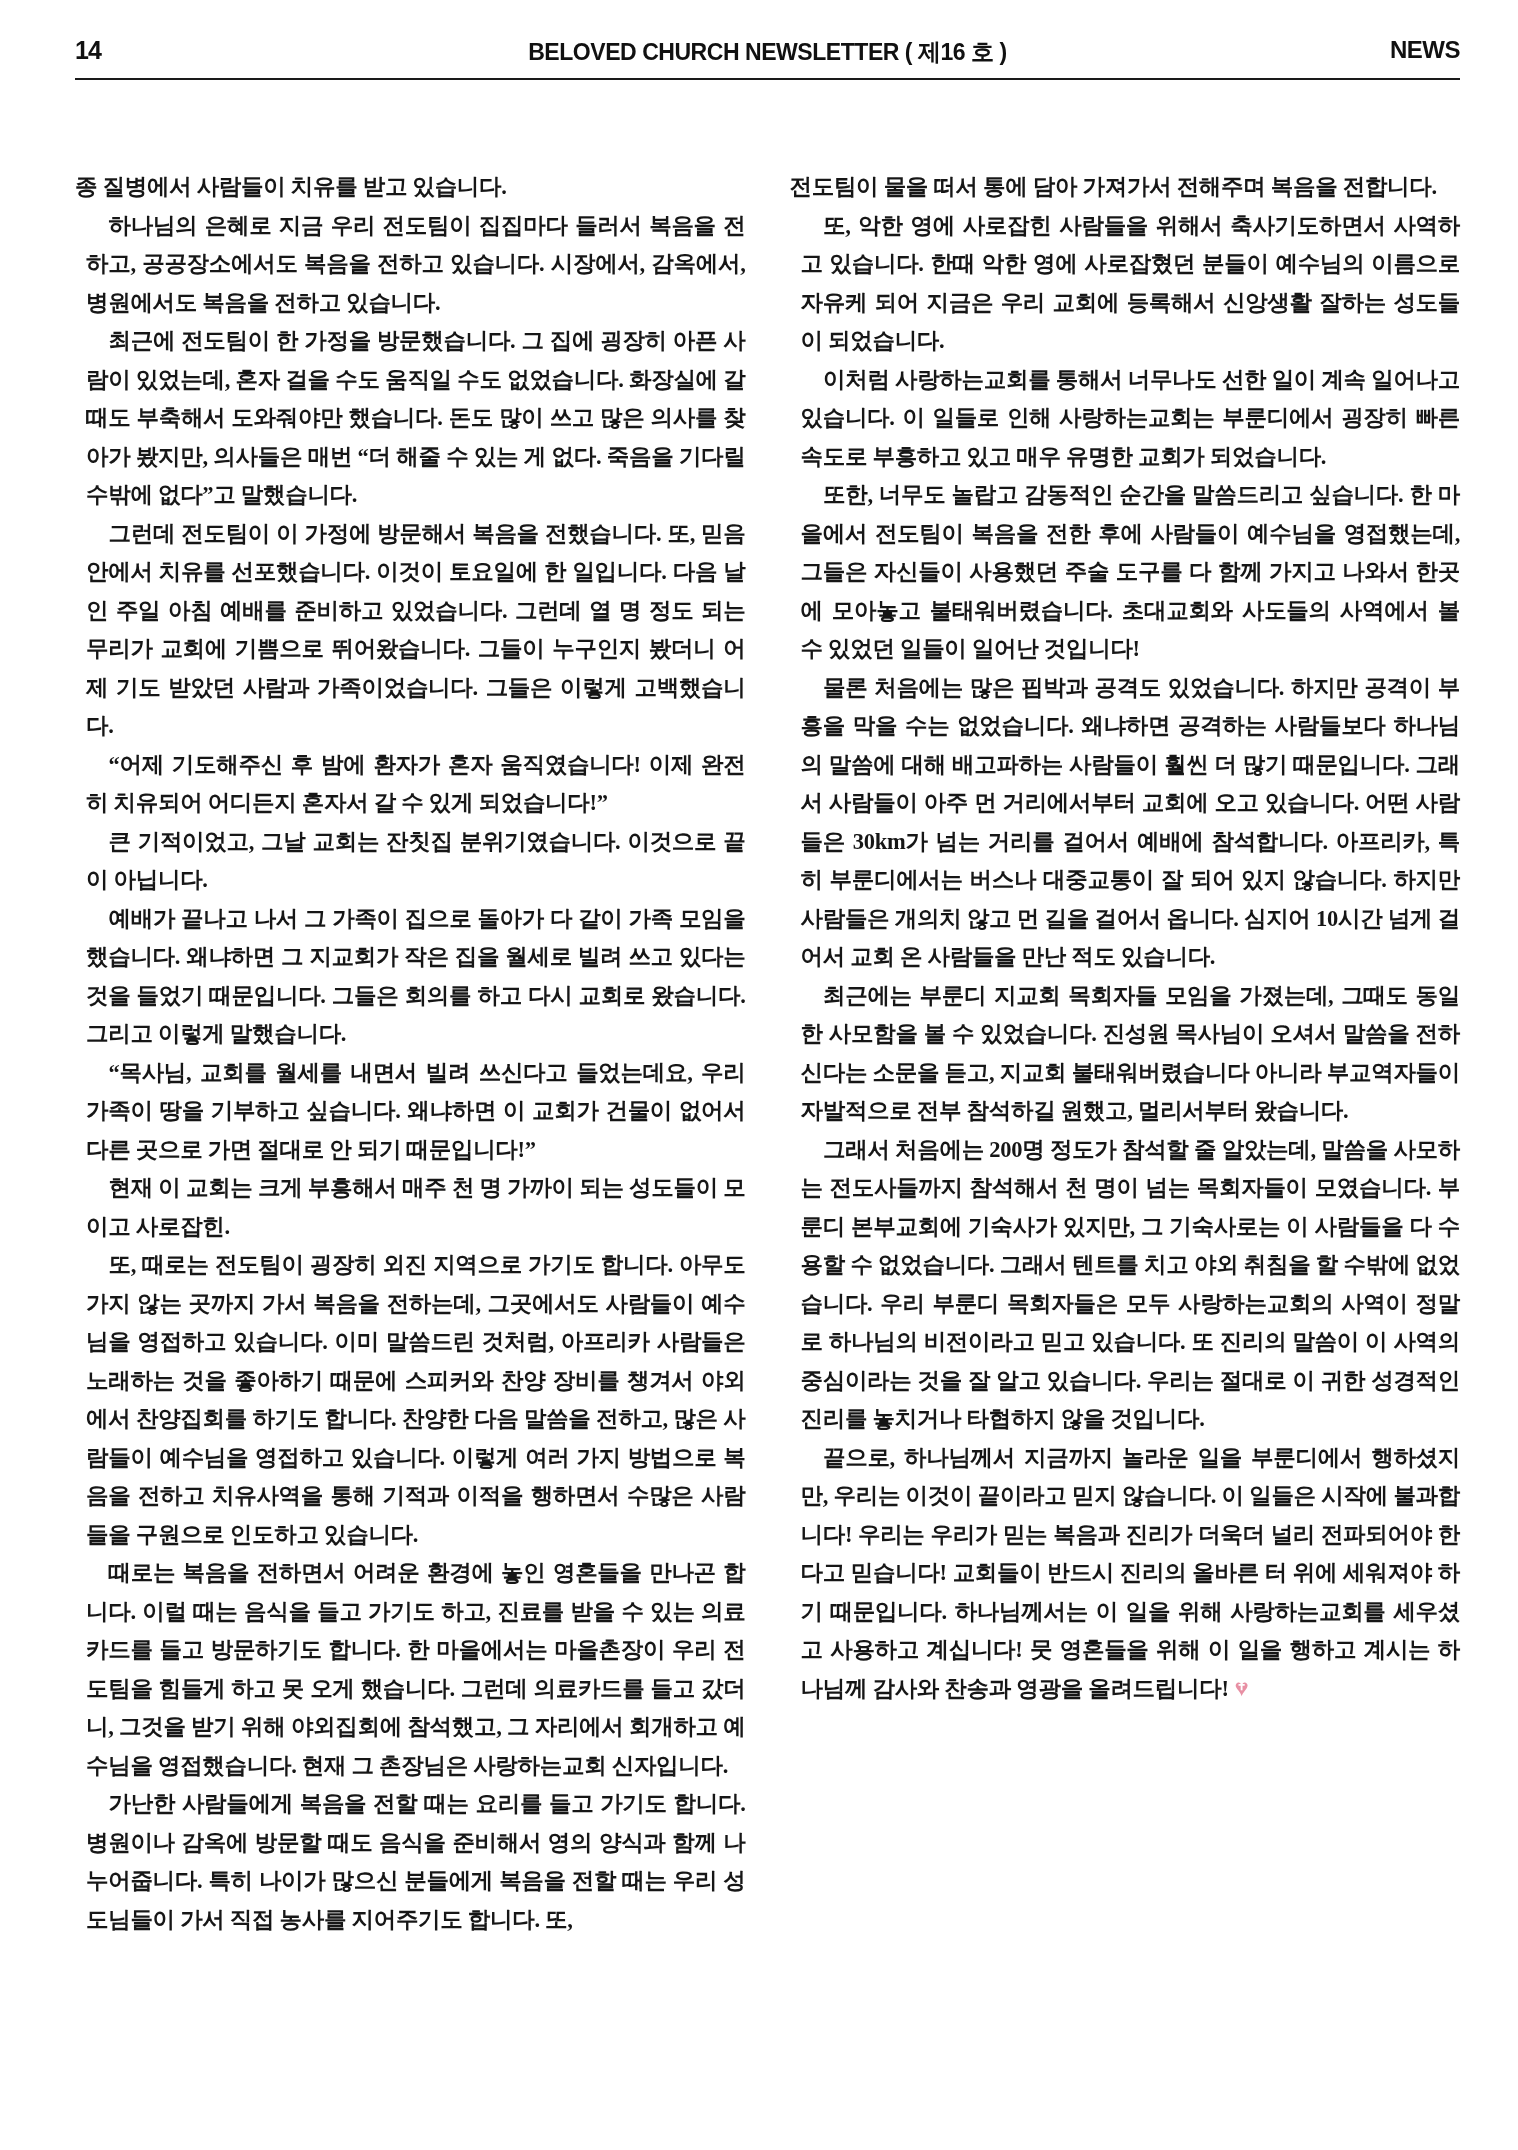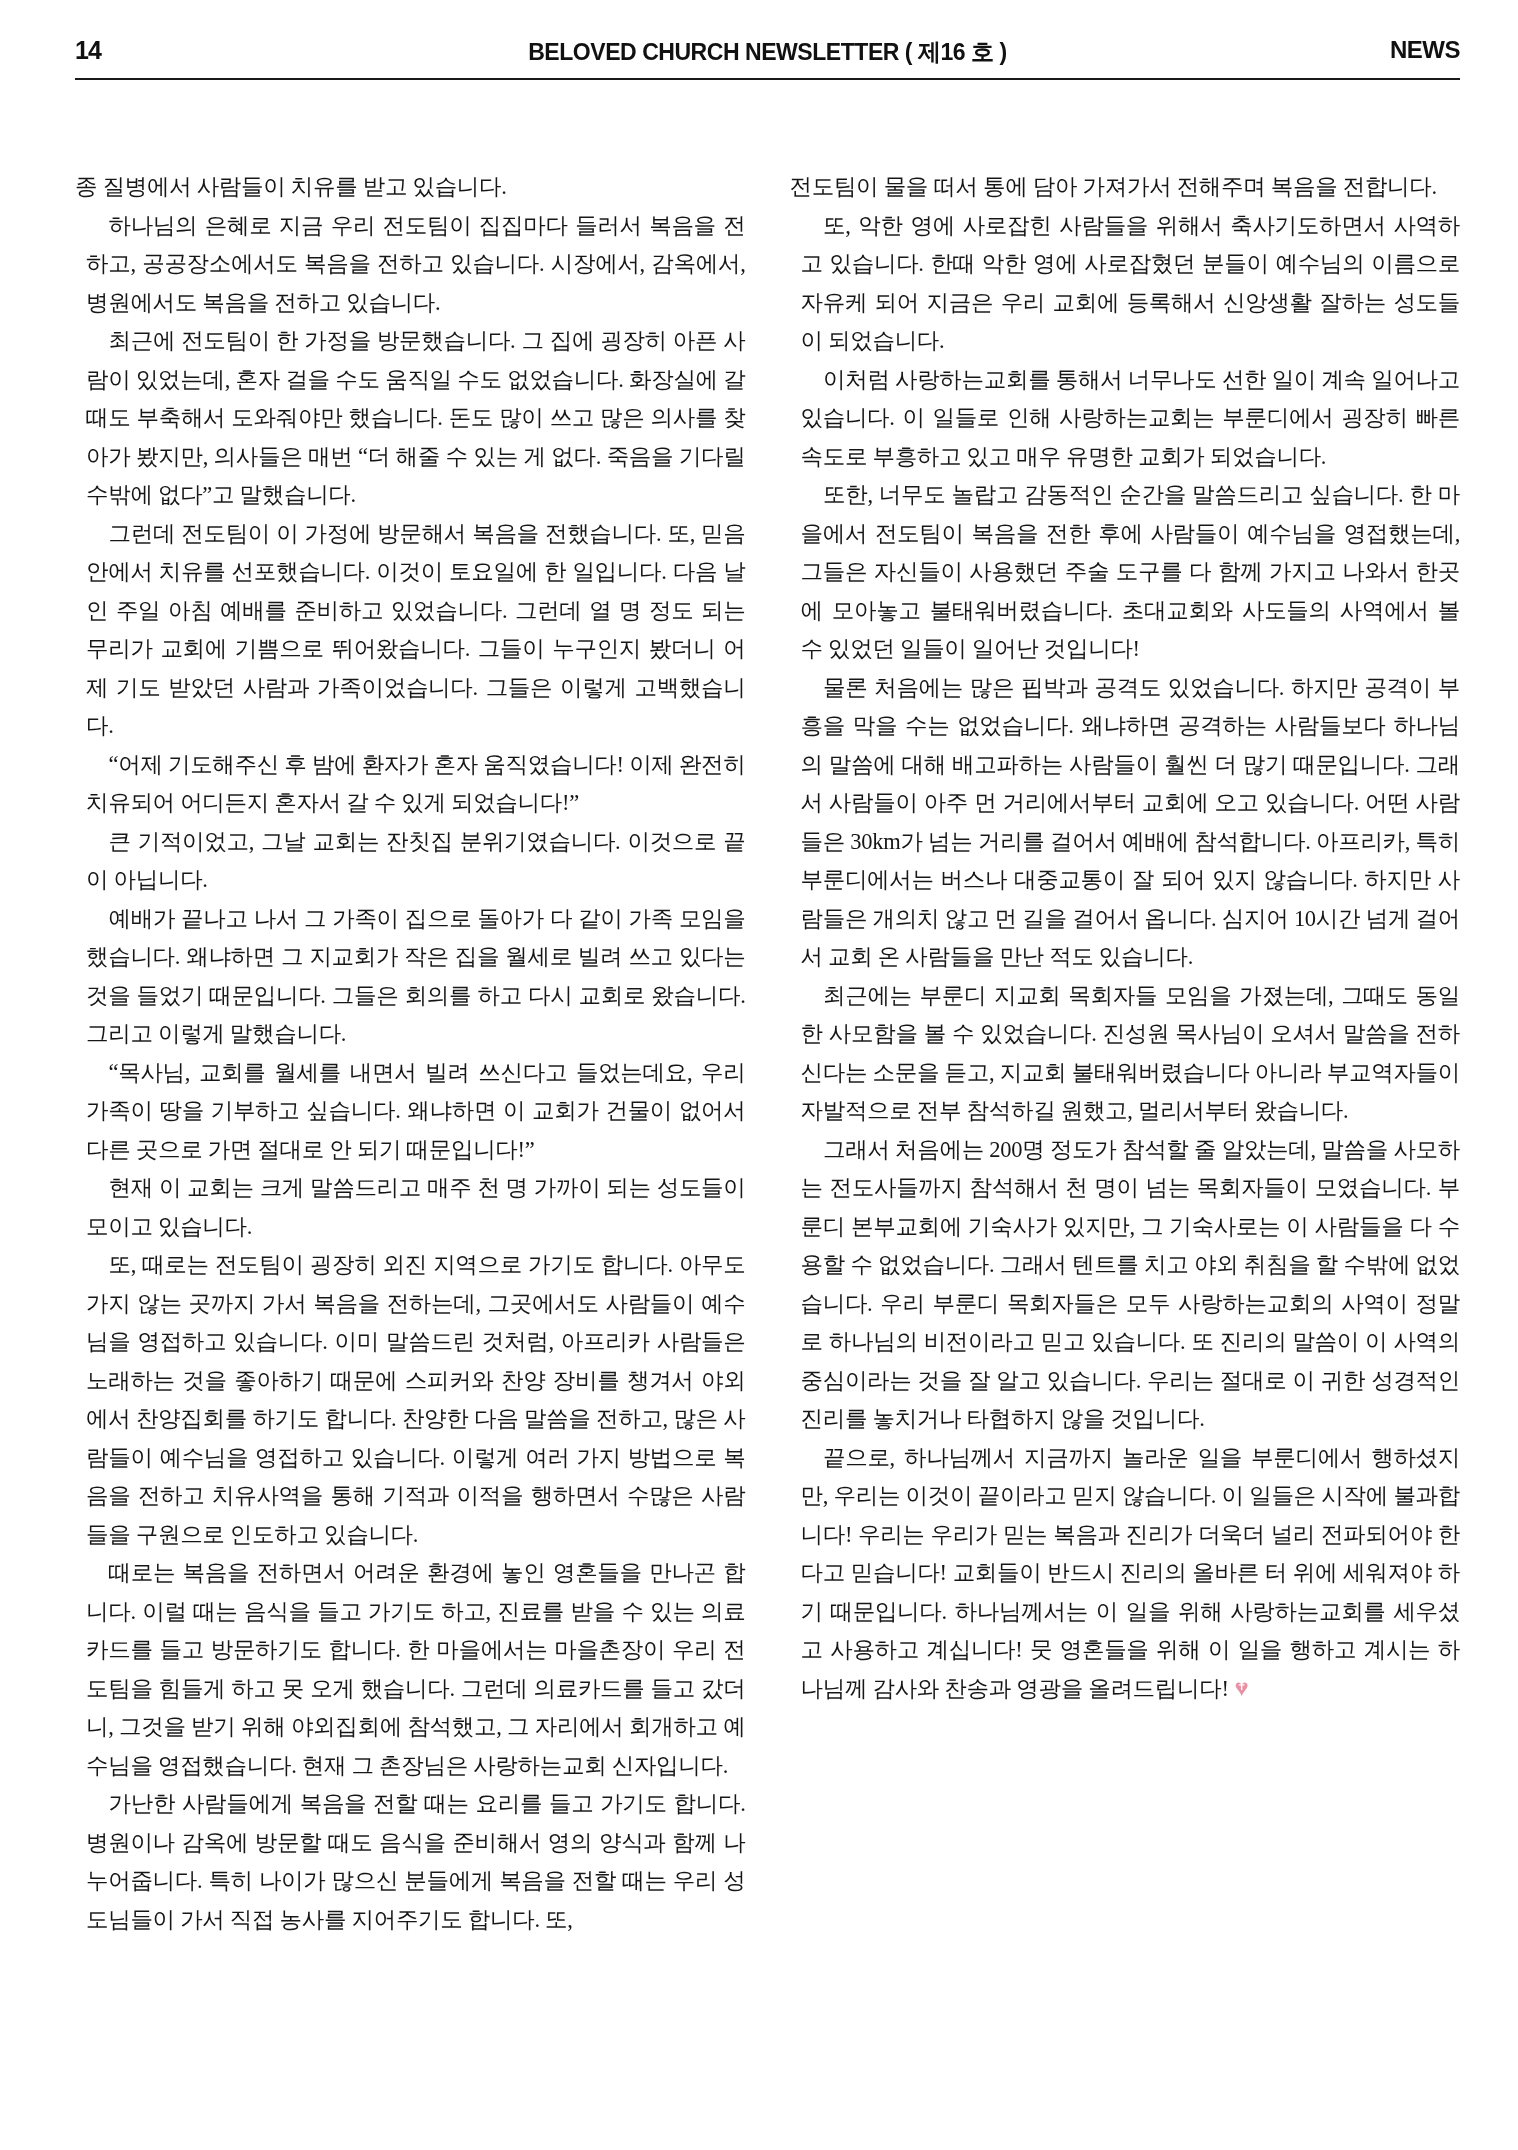--- a/index.html
+++ b/index.html
@@ -51,20 +51,21 @@
     border-top:2px solid #1a1a1a;
   }
   
   .columns{
     position:absolute;
     top:168px;
     left:75px;
     right:58px;
     display:flex;
     gap:44px;
+    font-weight:bold;
   }
   .col{
     flex:1 1 0;
     min-width:0;
   }
   .para{
     margin:0;
     font-size:22.5px;
     line-height:38.5px;
     text-align:justify;
@@ -108,21 +109,21 @@
   <main class="columns">
     <div class="col">
         <p class="para">종 질병에서 사람들이 치유를 받고 있습니다.</p>
         <p class="para indent">하나님의 은혜로 지금 우리 전도팀이 집집마다 들러서 복음을 전하고, 공공장소에서도 복음을 전하고 있습니다. 시장에서, 감옥에서, 병원에서도 복음을 전하고 있습니다.</p>
         <p class="para indent">최근에 전도팀이 한 가정을 방문했습니다. 그 집에 굉장히 아픈 사람이 있었는데, 혼자 걸을 수도 움직일 수도 없었습니다. 화장실에 갈 때도 부축해서 도와줘야만 했습니다. 돈도 많이 쓰고 많은 의사를 찾아가 봤지만, 의사들은 매번 “더 해줄 수 있는 게 없다. 죽음을 기다릴 수밖에 없다”고 말했습니다.</p>
         <p class="para indent">그런데 전도팀이 이 가정에 방문해서 복음을 전했습니다. 또, 믿음 안에서 치유를 선포했습니다. 이것이 토요일에 한 일입니다. 다음 날인 주일 아침 예배를 준비하고 있었습니다. 그런데 열 명 정도 되는 무리가 교회에 기쁨으로 뛰어왔습니다. 그들이 누구인지 봤더니 어제 기도 받았던 사람과 가족이었습니다. 그들은 이렇게 고백했습니다.</p>
         <p class="para indent">“어제 기도해주신 후 밤에 환자가 혼자 움직였습니다! 이제 완전히 치유되어 어디든지 혼자서 갈 수 있게 되었습니다!”</p>
         <p class="para indent">큰 기적이었고, 그날 교회는 잔칫집 분위기였습니다. 이것으로 끝이 아닙니다.</p>
         <p class="para indent">예배가 끝나고 나서 그 가족이 집으로 돌아가 다 같이 가족 모임을 했습니다. 왜냐하면 그 지교회가 작은 집을 월세로 빌려 쓰고 있다는 것을 들었기 때문입니다. 그들은 회의를 하고 다시 교회로 왔습니다. 그리고 이렇게 말했습니다.</p>
         <p class="para indent">“목사님, 교회를 월세를 내면서 빌려 쓰신다고 들었는데요, 우리 가족이 땅을 기부하고 싶습니다. 왜냐하면 이 교회가 건물이 없어서 다른 곳으로 가면 절대로 안 되기 때문입니다!”</p>
-        <p class="para indent">현재 이 교회는 크게 말씀드리고 매주 천 명 가까이 되는 성도들이 모이고 있습니다.</p>
+        <p class="para indent">현재 이 교회는 크게 부흥해서 매주 천 명 가까이 되는 성도들이 모이고 사로잡힌.</p>
         <p class="para indent">또, 때로는 전도팀이 굉장히 외진 지역으로 가기도 합니다. 아무도 가지 않는 곳까지 가서 복음을 전하는데, 그곳에서도 사람들이 예수님을 영접하고 있습니다. 이미 말씀드린 것처럼, 아프리카 사람들은 노래하는 것을 좋아하기 때문에 스피커와 찬양 장비를 챙겨서 야외에서 찬양집회를 하기도 합니다. 찬양한 다음 말씀을 전하고, 많은 사람들이 예수님을 영접하고 있습니다. 이렇게 여러 가지 방법으로 복음을 전하고 치유사역을 통해 기적과 이적을 행하면서 수많은 사람들을 구원으로 인도하고 있습니다.</p>
         <p class="para indent">때로는 복음을 전하면서 어려운 환경에 놓인 영혼들을 만나곤 합니다. 이럴 때는 음식을 들고 가기도 하고, 진료를 받을 수 있는 의료카드를 들고 방문하기도 합니다. 한 마을에서는 마을촌장이 우리 전도팀을 힘들게 하고 못 오게 했습니다. 그런데 의료카드를 들고 갔더니, 그것을 받기 위해 야외집회에 참석했고, 그 자리에서 회개하고 예수님을 영접했습니다. 현재 그 촌장님은 사랑하는교회 신자입니다.</p>
         <p class="para indent">가난한 사람들에게 복음을 전할 때는 요리를 들고 가기도 합니다. 병원이나 감옥에 방문할 때도 음식을 준비해서 영의 양식과 함께 나누어줍니다. 특히 나이가 많으신 분들에게 복음을 전할 때는 우리 성도님들이 가서 직접 농사를 지어주기도 합니다. 또,</p>
       </div>
     <div class="col">
         <p class="para">전도팀이 물을 떠서 통에 담아 가져가서 전해주며 복음을 전합니다.</p>
         <p class="para indent">또, 악한 영에 사로잡힌 사람들을 위해서 축사기도하면서 사역하고 있습니다. 한때 악한 영에 사로잡혔던 분들이 예수님의 이름으로 자유케 되어 지금은 우리 교회에 등록해서 신앙생활 잘하는 성도들이 되었습니다.</p>
         <p class="para indent">이처럼 사랑하는교회를 통해서 너무나도 선한 일이 계속 일어나고 있습니다. 이 일들로 인해 사랑하는교회는 부룬디에서 굉장히 빠른 속도로 부흥하고 있고 매우 유명한 교회가 되었습니다.</p>
         <p class="para indent">또한, 너무도 놀랍고 감동적인 순간을 말씀드리고 싶습니다. 한 마을에서 전도팀이 복음을 전한 후에 사람들이 예수님을 영접했는데, 그들은 자신들이 사용했던 주술 도구를 다 함께 가지고 나와서 한곳에 모아놓고 불태워버렸습니다. 초대교회와 사도들의 사역에서 볼 수 있었던 일들이 일어난 것입니다!</p>
         <p class="para indent">물론 처음에는 많은 핍박과 공격도 있었습니다. 하지만 공격이 부흥을 막을 수는 없었습니다. 왜냐하면 공격하는 사람들보다 하나님의 말씀에 대해 배고파하는 사람들이 훨씬 더 많기 때문입니다. 그래서 사람들이 아주 먼 거리에서부터 교회에 오고 있습니다. 어떤 사람들은 30km가 넘는 거리를 걸어서 예배에 참석합니다. 아프리카, 특히 부룬디에서는 버스나 대중교통이 잘 되어 있지 않습니다. 하지만 사람들은 개의치 않고 먼 길을 걸어서 옵니다. 심지어 10시간 넘게 걸어서 교회 온 사람들을 만난 적도 있습니다.</p>

